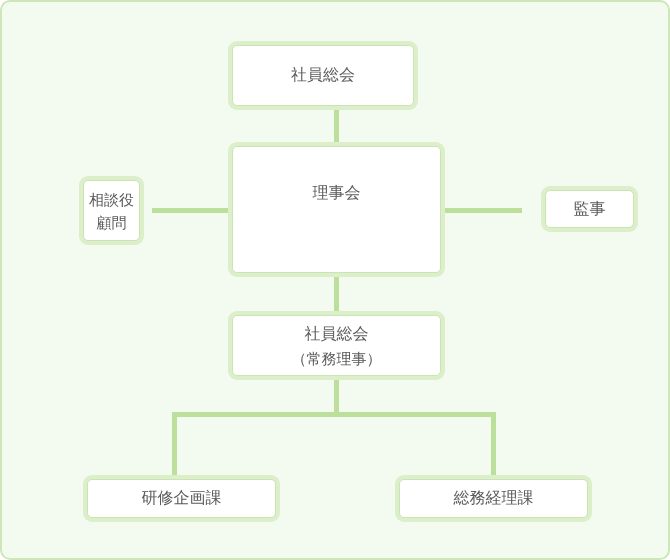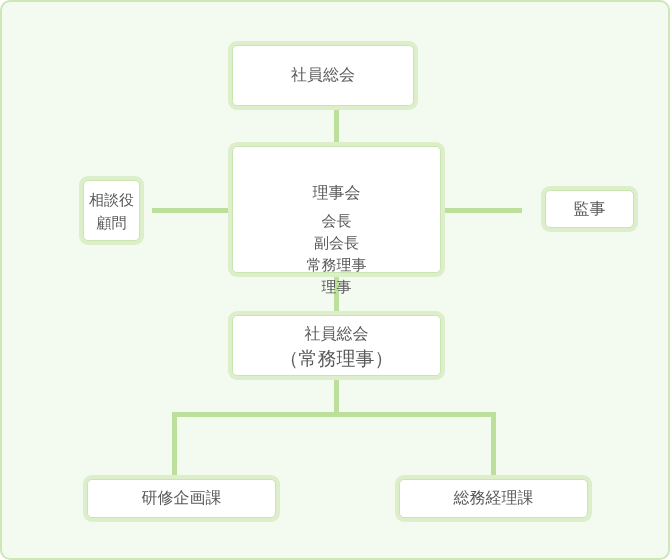--- a/index.html
+++ b/index.html
@@ -49,21 +49,21 @@
   .box-board{left:230px;top:144px;width:209px;height:127px;justify-content:flex-start;padding-top:13px;}
   .box-advisors{left:81px;top:178px;width:57px;height:61px;font-size:15px;line-height:23px;}
   .box-auditor{left:511px;top:188px;width:89px;height:38px;margin-left:32px;}
   .box-center-head{left:230px;top:313px;width:209px;height:61px;line-height:25px;}
   .box-training{left:85px;top:477px;width:189px;height:39px;}
   .box-general-affairs{left:397px;top:477px;width:189px;height:39px;}
 
   .board-title{font-size:16px;line-height:18px;margin-top:24px;}
   .board-members{margin-top:8px;font-size:15px;}
   .board-members .member{line-height:22px;}
-  .center-head-sub{font-size:19px;}
+  .center-head-sub{font-size:15px;}
 
   
   .v-top        {left:332px;top:100px;width:5px;height:48px;}
   .h-left       {left:150px;top:206px;width:90px;height:5px;}
   .h-right      {left:430px;top:206px;width:90px;height:5px;}
   .v-mid        {left:332px;top:265px;width:5px;height:55px;}
   .v-lower      {left:332px;top:370px;width:5px;height:45px;}
   .h-branch     {left:170px;top:410px;width:324px;height:5px;}
   .v-branch-l   {left:170px;top:410px;width:5px;height:70px;}
   .v-branch-r   {left:489px;top:410px;width:5px;height:70px;}
@@ -81,26 +81,20 @@
   <div class="line h-branch"></div>
   <div class="line v-branch-l"></div>
   <div class="line v-branch-r"></div>
 
   <div class="box box-general-meeting">
     <span>社員総会</span>
   </div>
 
   <div class="box box-board">
     <div class="board-title">理事会</div>
-    <div class="board-members">
-      <div class="member">会長</div>
-      <div class="member">副会長</div>
-      <div class="member">常務理事</div>
-      <div class="member">理事</div>
-    </div>
   </div>
 
   <div class="box box-advisors">
     <div>相談役</div>
     <div>顧問</div>
   </div>
 
   <div class="box box-auditor">
     <span>監事</span>
   </div>

